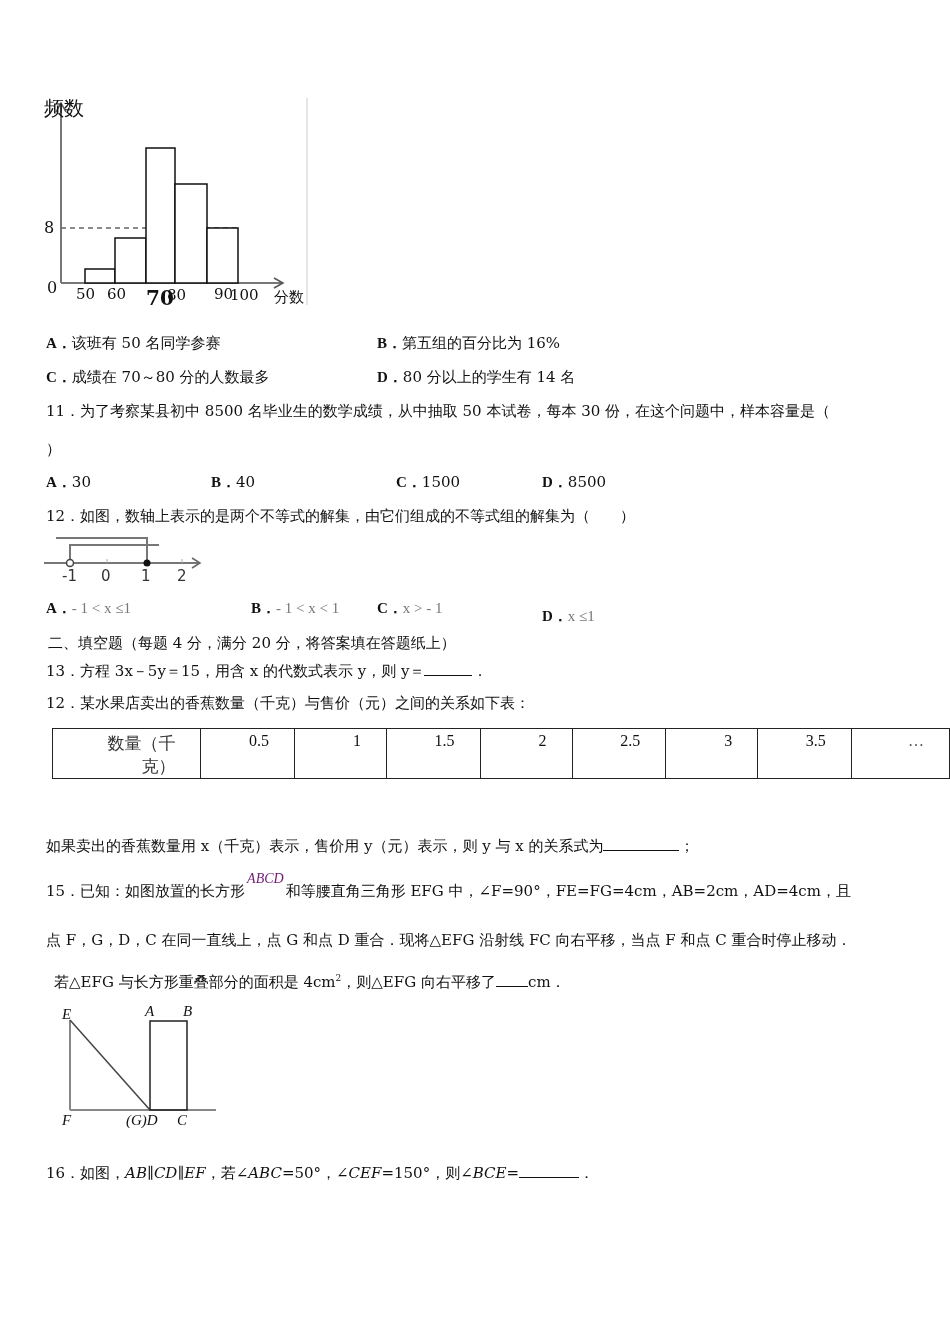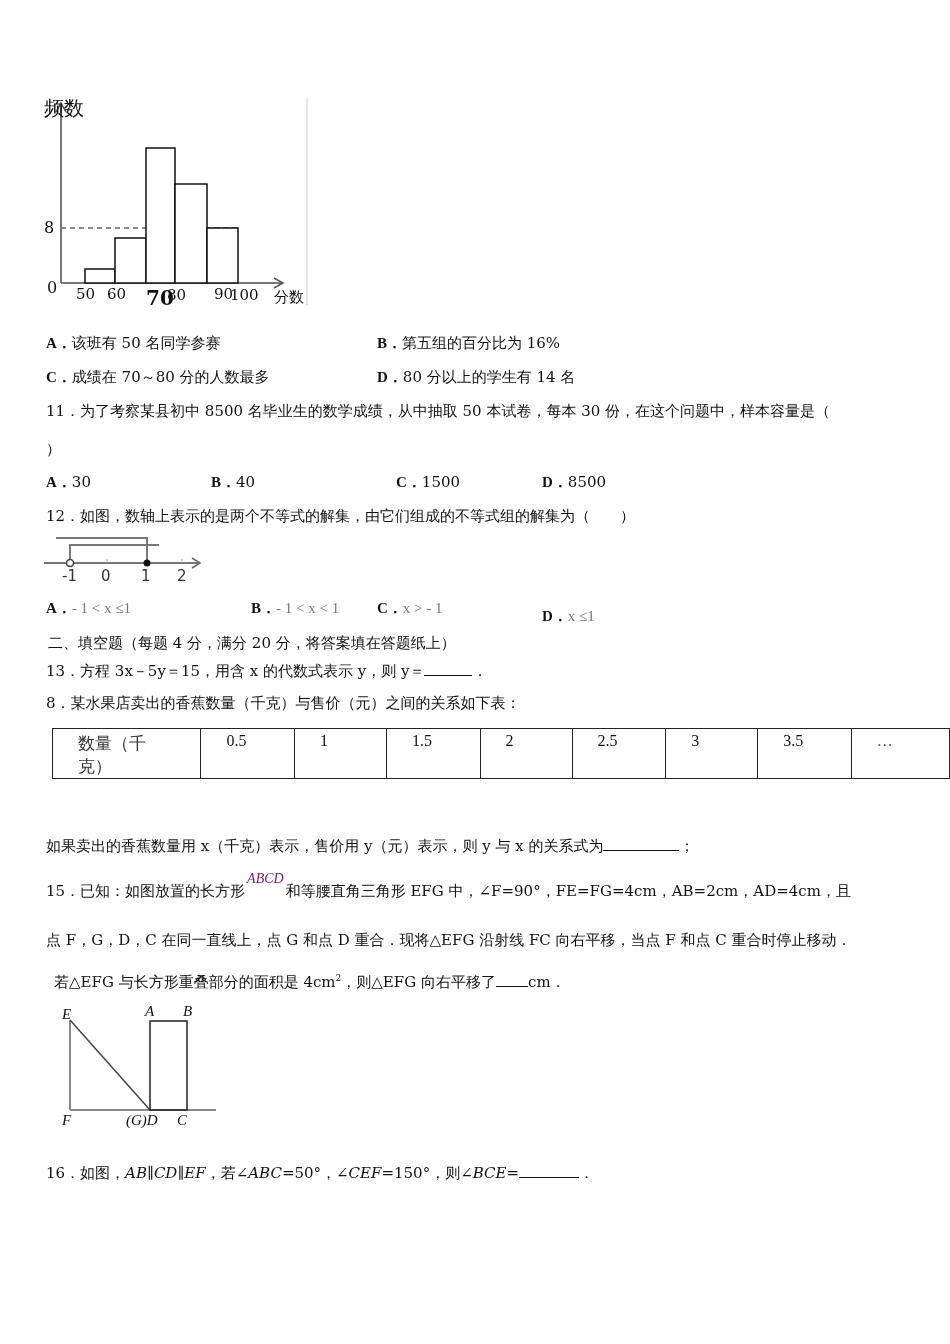--- a/index.html
+++ b/index.html
@@ -6,21 +6,21 @@
   body { width: 950px; height: 1344px; position: relative; overflow: hidden;
          font-family: "DejaVu Serif", "Liberation Serif", serif; color: #111; }
   .abs { position: absolute; white-space: nowrap; }
   .txt { font-size: 15px; line-height: 16px; }
   .opt-letter { font-weight: bold; font-family: "Liberation Serif", serif; }
   .ital { font-style: italic; }
   .blank { display: inline-block; border-bottom: 1.5px solid #111; height: 14px; vertical-align: baseline; }
   .gray-math { color: #777; font-family: "Liberation Serif", serif; }
   table.fruit { position: absolute; left: 52px; top: 728px; border-collapse: collapse;
                 font-family: "Liberation Serif", serif; font-size: 16px; }
-  table.fruit td { border: 1.5px solid #222; height: 37px; padding: 0 25px; vertical-align: top; padding-top: 3px; }
+  table.fruit td { border: 1.5px solid #222; height: 37px; padding: 0 25px; vertical-align: top; padding-top: 3px; text-align: right; }
   table.fruit td.head { width: 107px; font-family: "DejaVu Sans", sans-serif; font-size: 17px; color: #333; }
   table.fruit td.cell { width: 46px; }
   table.fruit td.ell { width: 52px; color: #555; }
   sup { font-size: 9px; }
 </style>
 </head>
 <body>
 
 <div class="abs" style="left:30px; top:90px; width:290px; height:220px;">
   <svg width="290" height="220" viewBox="0 0 290 220">
@@ -112,21 +112,21 @@
 <div class="abs txt" style="left:542px; top:576px;margin-top:32px;">
   <span class="opt-letter">D．</span><span class="gray-math">x ≤1</span>
 </div>
 
 <div class="abs txt" style="left:48px; top:635px;">二、填空题（每题 4 分，满分 20 分，将答案填在答题纸上）</div>
 
 <div class="abs txt" style="left:46px; top:661px;">
   <span>13．方程 3x－5y＝15，用含 x 的代数式表示 y，则 y＝</span><span class="blank" style="width:48px;"></span><span>．</span>
 </div>
 
-<div class="abs txt" style="left:46px; top:695px;">8．某水果店卖出的香蕉数量（千克）与售价（元）之间的关系如下表：</div>
+<div class="abs txt" style="left:46px; top:695px;">12．某水果店卖出的香蕉数量（千克）与售价（元）之间的关系如下表：</div>
 <table class="fruit">
   <tbody>
       <tr>
     <td class="head">数量（千克）</td>
     <td class="cell">0.5</td>
     <td class="cell">1</td>
     <td class="cell">1.5</td>
     <td class="cell">2</td>
     <td class="cell">2.5</td>
     <td class="cell">3</td>

